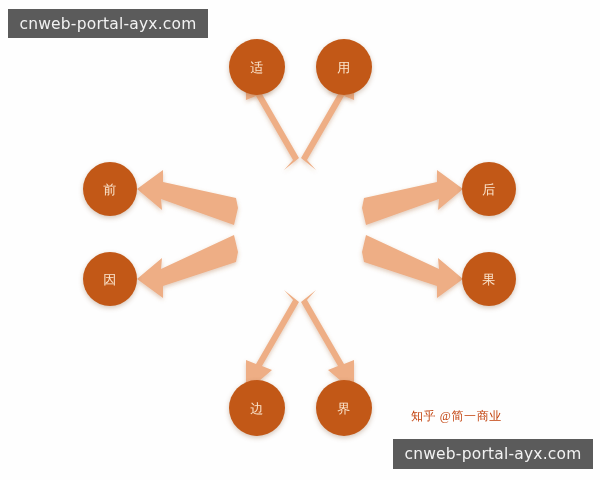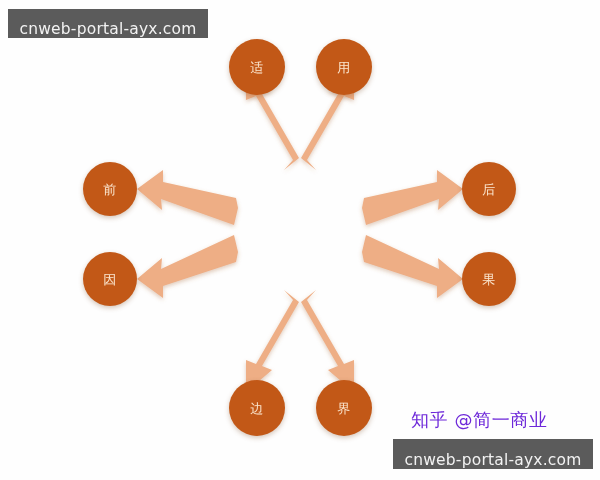--- a/index.html
+++ b/index.html
@@ -57,45 +57,46 @@
   }
 
   
   .wm-banner {
     position: absolute;
     background: #5b5b5b;
     color: #f2f2f2;
     font-size: 15.5px;
     letter-spacing: 0.2px;
     display: flex;
-    align-items: flex-end;
+    align-items: center;
     justify-content: center;
     white-space: nowrap;
   }
   #wm-top {
     left: 8px;
     top: 9px;
     width: 200px;
     height: 29px;
   }
   #wm-bottom {
     left: 393px;
     top: 439px;
     width: 200px;
     height: 30px;
   }
   #zhihu-wm {
     position: absolute;
     left: 411px;
     top: 408px;
-    color: #6d28d9;
-    font-size: 18px;
+    color: #c2410c;
+    font-size: 12px;
     letter-spacing: 0.6px;
     white-space: nowrap;
     user-select: none;
+    font-family: Liberation Serif, serif;
   }
 </style>
 </head>
 <body>
 
 <div id="canvas" style="background: rgb(254, 254, 254);">
 
   <svg id="arrow-layer" viewBox="0 0 600 480">
     <defs>
       <filter id="softshadow" x="-50%" y="-50%" width="220%" height="220%">

